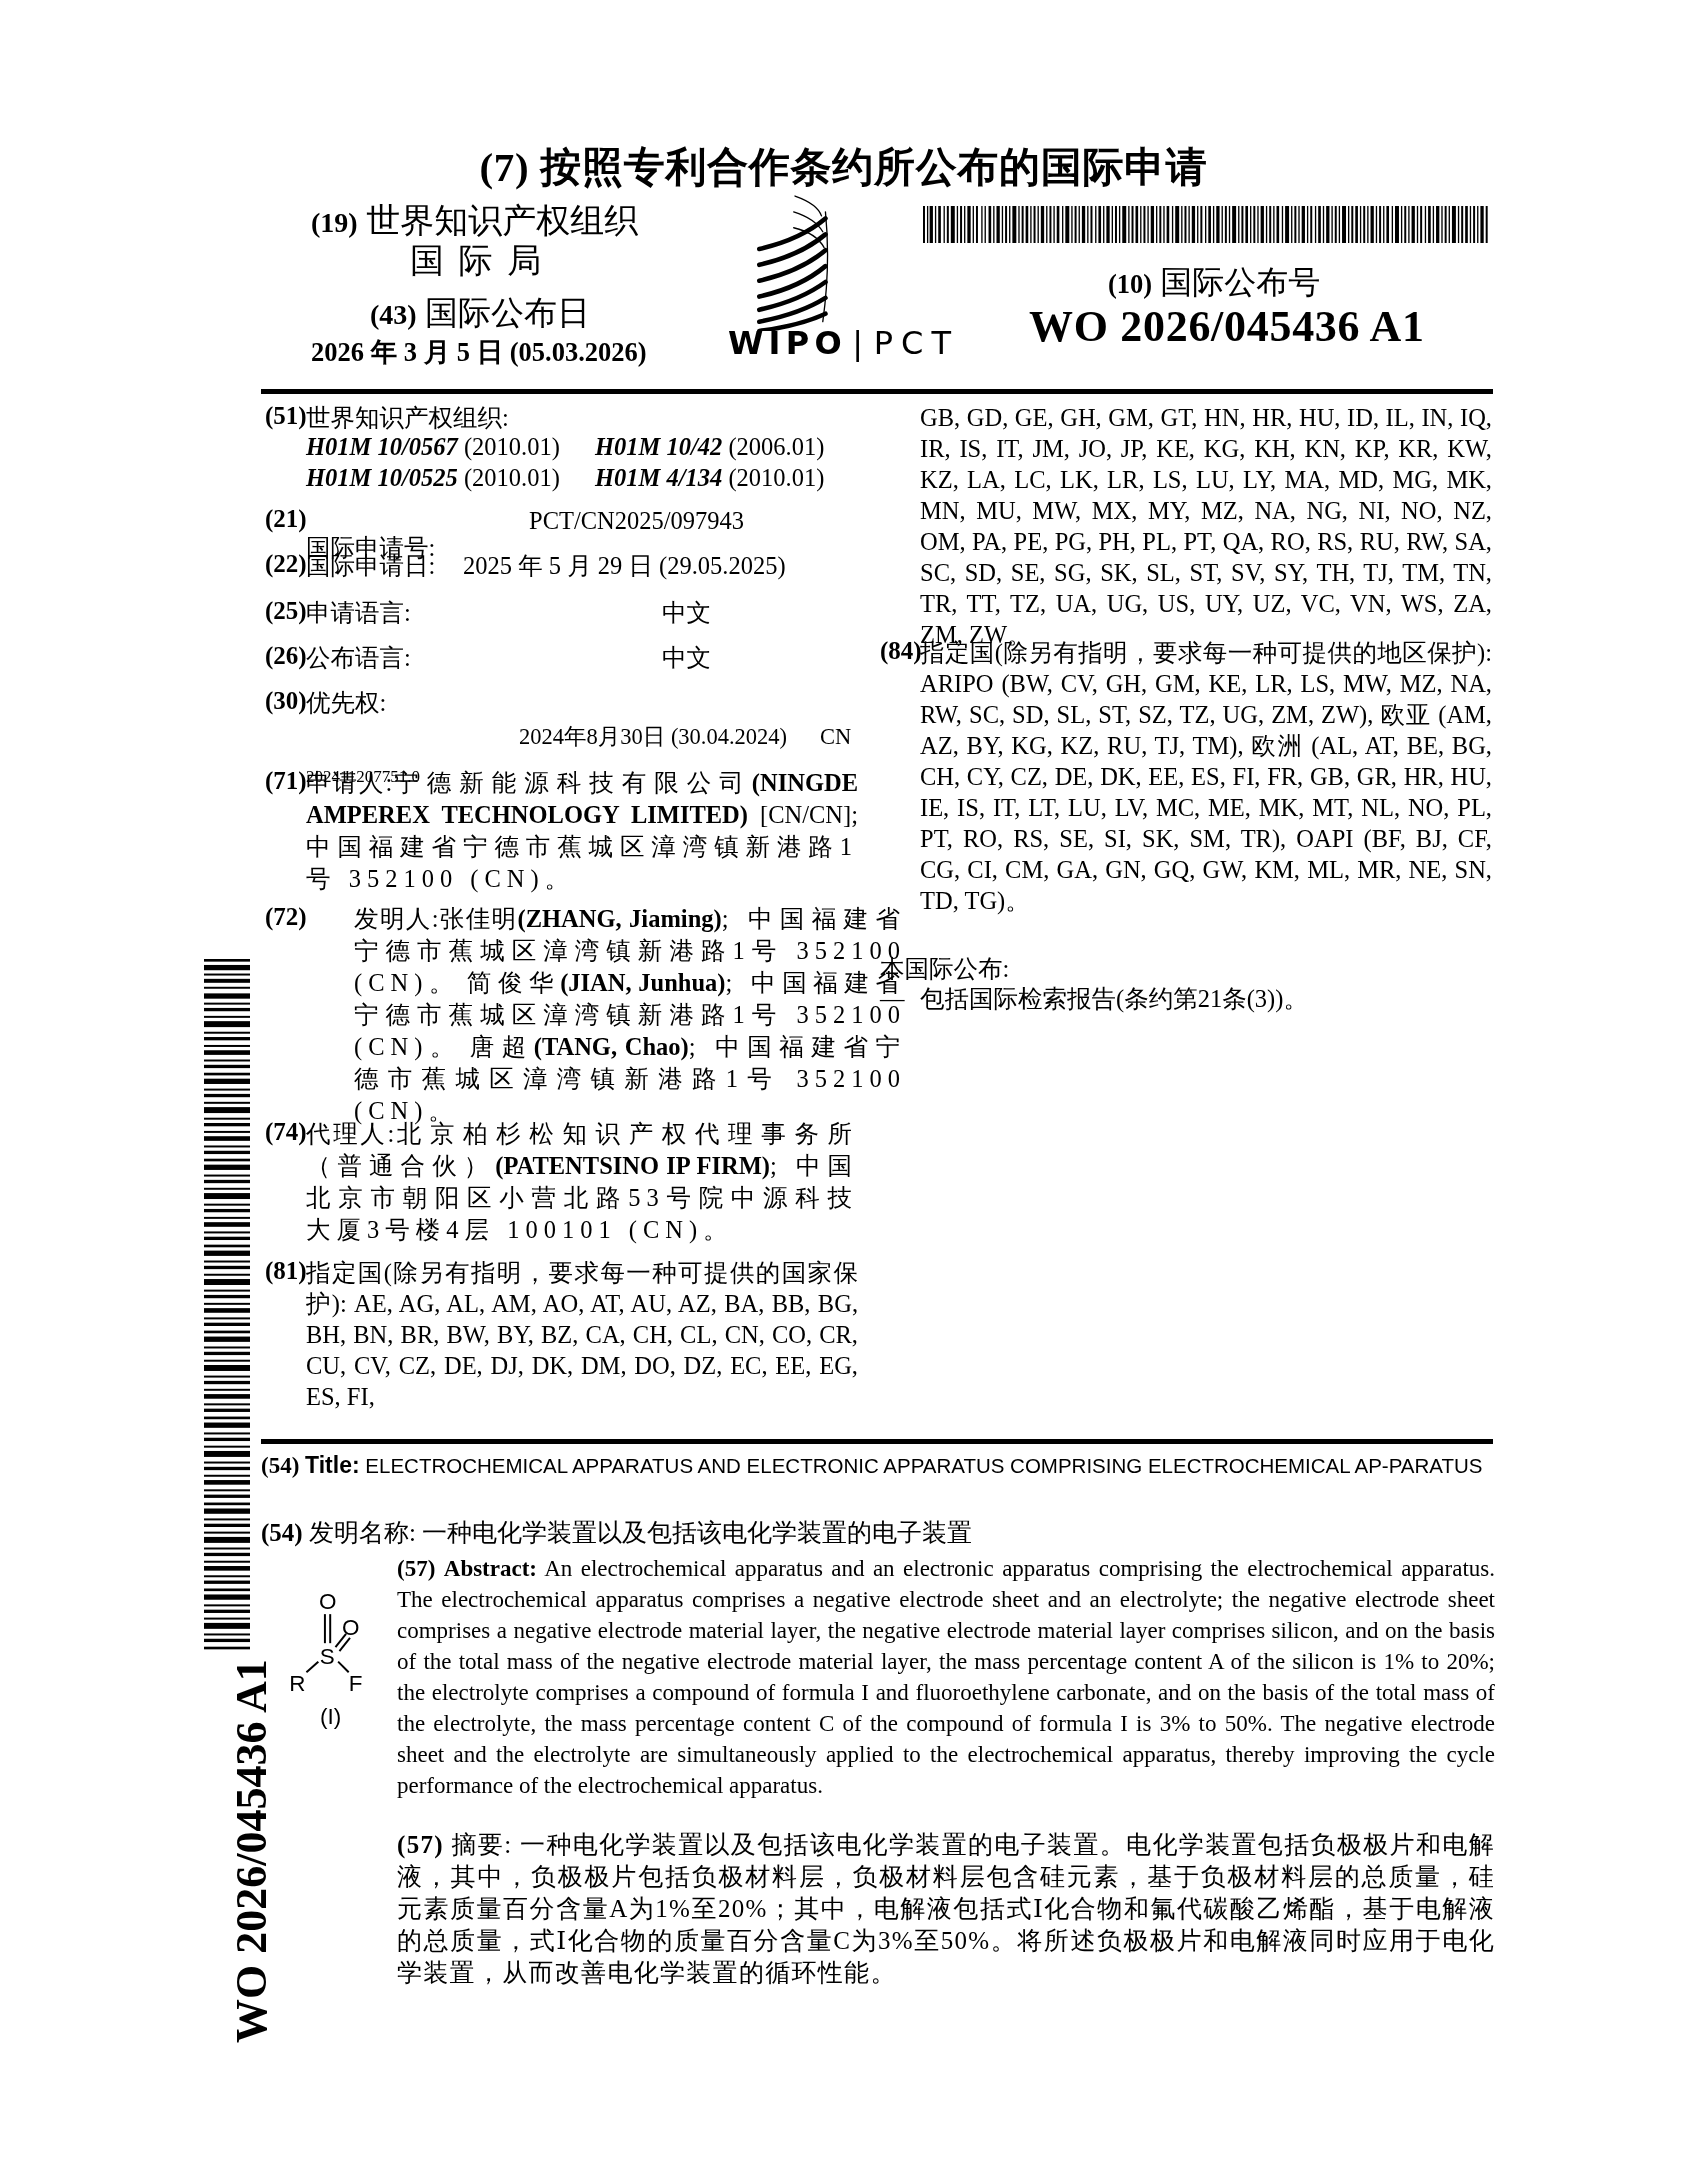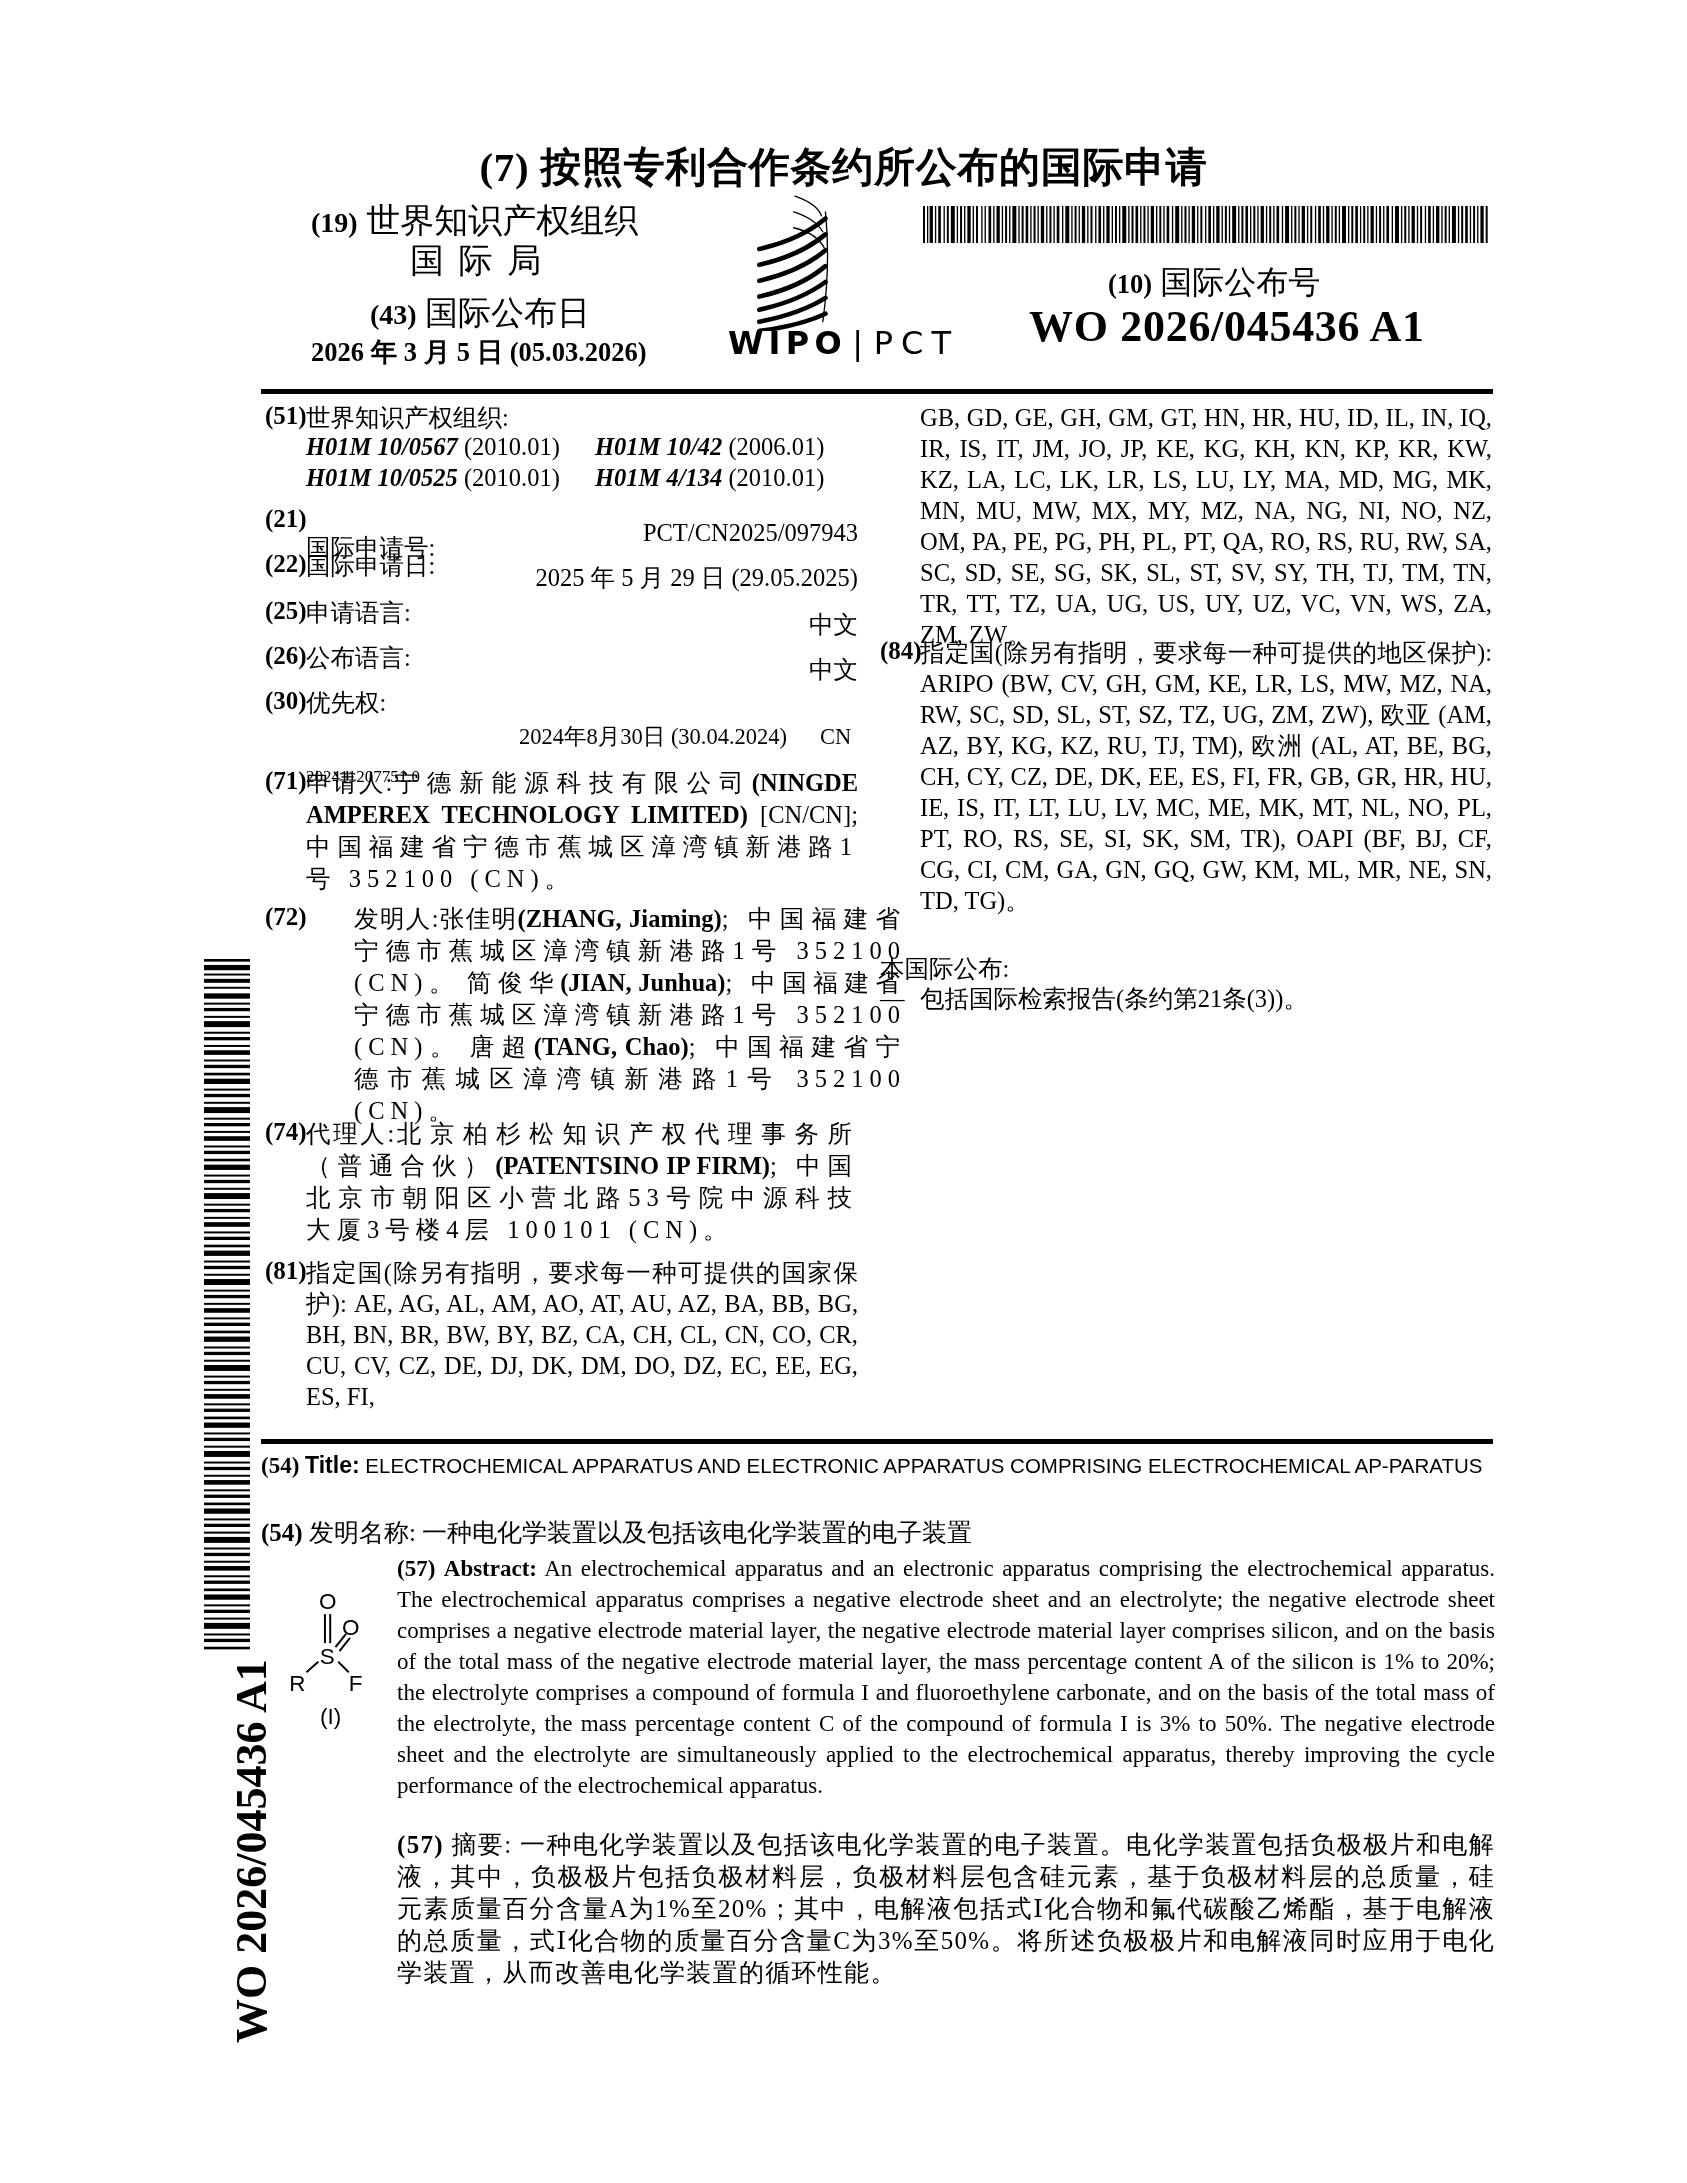--- a/index.html
+++ b/index.html
@@ -28,21 +28,21 @@
   #side-pubno { left:73px; top:1839px; width:357px; transform:rotate(-90deg); transform-origin:center;
                 font-size:44px; font-weight:bold; white-space:nowrap; text-align:center; }
 
   .rule { position:absolute; left:261px; width:1232px; height:5.3px; background:#000; }
   #rule-top { top:389px; }
   #rule-mid { top:1439px; }
 
   
   .field { position:absolute; font-size:24.5px; line-height:32px; }
   .code { position:absolute; font-weight:bold; font-size:25px; }
-  .right { position:absolute; text-align:right;margin-top:12px; }
+  .right { position:absolute; text-align:left; }
 
   .colL { left:306px; width:552px; }
   .colR { left:920px; width:572px; }
   .just { text-align:justify; text-align-last:left; }
   .spaced { letter-spacing:6px; }
 
   #title54 { left:261px; top:1449px; width:1234px; font-size:23px; line-height:32px; }
   #title54-cn { left:261px; top:1516px; font-size:25px; }
   #abstract-en { left:397px; top:1553px; width:1098px; font-size:23px; line-height:31px; text-align:justify; }
   #abstract-cn { left:397px; top:1829px; width:1098px; font-size:25px; line-height:32px; text-align:justify; letter-spacing:1.3px; }

